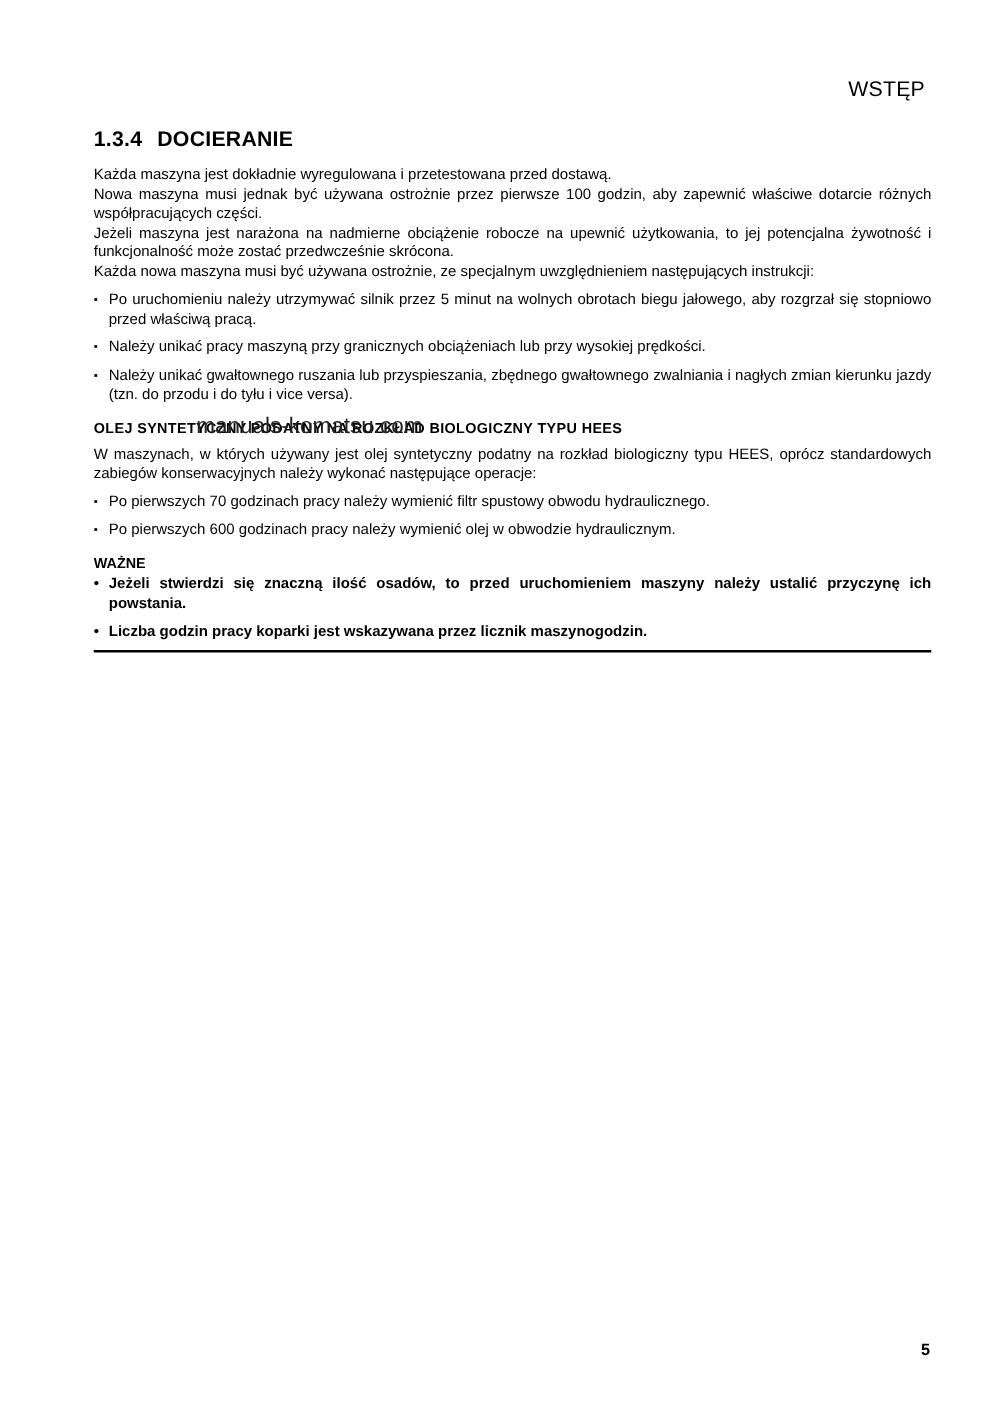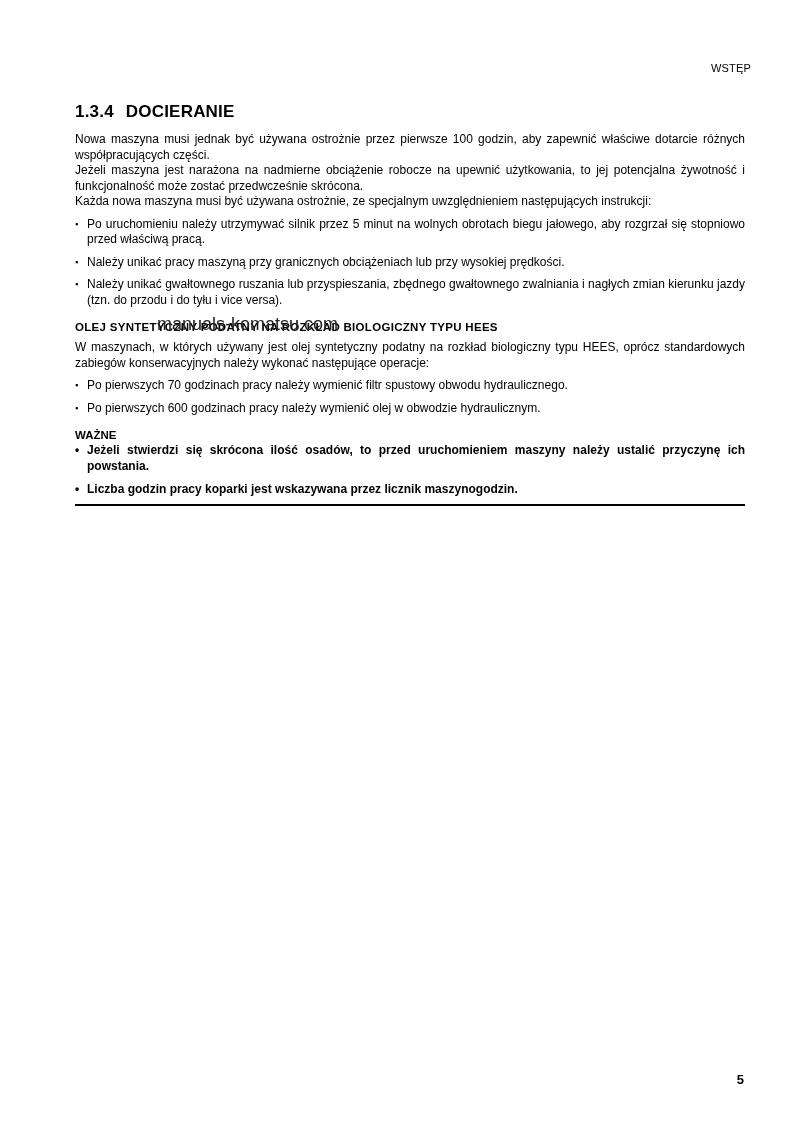--- a/index.html
+++ b/index.html
@@ -1,18 +1,18 @@
 <!DOCTYPE html>
 <html><head>
   <meta charset="utf-8">
   <style>
     html, body { margin: 0; padding: 0; background: #ffffff; }
     body { width: 793px; height: 1123px; position: relative; overflow: hidden;
            font-family: "Liberation Sans", sans-serif; color: #000; }
-    .header-right { position: absolute; top: 62px; right: 42px; font-size: 11px; letter-spacing: 0.2px; }
+    .header-right { position: absolute; top: 62px; right: 53px; font-size: 17px; letter-spacing: 0.2px; }
     .content { position: absolute; left: 75px; width: 670px; top: 102px; }
     h1.title { font-size: 17px; font-weight: bold; margin: 0 0 10px 0; letter-spacing: 0.2px; }
     h1.title .num { margin-right: 12px; }
     p { font-size: 12px; line-height: 15.5px; margin: 0; text-align: justify; font-stretch: condensed; }
     ul.bullets { list-style: none; padding: 0; margin: 7px 0 0 0; }
     ul.bullets li { position: relative; padding-left: 12px; font-size: 12px; line-height: 15.5px;
                     text-align: justify; margin-bottom: 7px; }
     ul.bullets li::before { content: "\25AA"; position: absolute; left: 0; top: 0; font-size: 9px; }
     h2.section { font-size: 11.5px; font-weight: bold; margin: 13px 0 7px 0; position: relative; letter-spacing: 0.3px; }
     .watermark { position: absolute; left: 66px; top: -7px; font-size: 18px; color: #222; font-weight: normal;
@@ -28,20 +28,21 @@
 </head>
 <body>
 
 <div class="header-right">WSTĘP</div>
 
 <div class="content">
   <h1 class="title">
     <span class="num">1.3.4</span><span>DOCIERANIE</span>
   </h1>
 
+  <p>Każda maszyna jest dokładnie wyregulowana i przetestowana przed dostawą.</p>
   <p>Nowa maszyna musi jednak być używana ostrożnie przez pierwsze 100 godzin, aby zapewnić właściwe dotarcie różnych współpracujących części.</p>
   <p>Jeżeli maszyna jest narażona na nadmierne obciążenie robocze  na upewnić użytkowania, to jej potencjalna żywotność i funkcjonalność może zostać przedwcześnie skrócona.</p>
   <p> Każda nowa maszyna musi być używana ostrożnie, ze specjalnym uwzględnieniem następujących instrukcji:</p>
 
   <ul class="bullets">
     <li> Po uruchomieniu należy utrzymywać silnik przez 5 minut na wolnych obrotach biegu jałowego, aby rozgrzał się stopniowo przed właściwą pracą.</li>
     <li>Należy unikać pracy maszyną przy granicznych  obciążeniach lub przy wysokiej prędkości.</li>
     <li> Należy unikać gwałtownego ruszania lub przyspieszania, zbędnego gwałtownego zwalniania i nagłych zmian kierunku jazdy (tzn. do przodu i do tyłu i vice versa).</li>
   </ul>
 
@@ -51,21 +52,21 @@
   </h2>
   <p>W maszynach, w których używany jest olej syntetyczny podatny na rozkład biologiczny typu HEES, oprócz standardowych zabiegów konserwacyjnych należy wykonać następujące operacje:</p>
   <ul class="bullets">
     <li>Po pierwszych 70 godzinach pracy należy wymienić filtr spustowy obwodu hydraulicznego.</li>
     <li>Po pierwszych 600 godzinach pracy należy wymienić olej w obwodzie hydraulicznym.</li>
   </ul>
 
   <div class="important-label">WAŻNE</div>
   <ul class="important">
     <li>
-      <div>Jeżeli stwierdzi się skrócona ilość osadów, to przed uruchomieniem maszyny należy ustalić przyczynę ich powstania.</div>
+      <div>Jeżeli stwierdzi się znaczną ilość osadów, to przed uruchomieniem maszyny należy ustalić przyczynę ich powstania.</div>
     </li>
     <li>
       <div>Liczba godzin pracy koparki jest wskazywana przez licznik maszynogodzin.</div>
     </li>
   </ul>
   <div class="rule"></div>
 </div>
 
 <div class="page-number">5</div>
 

